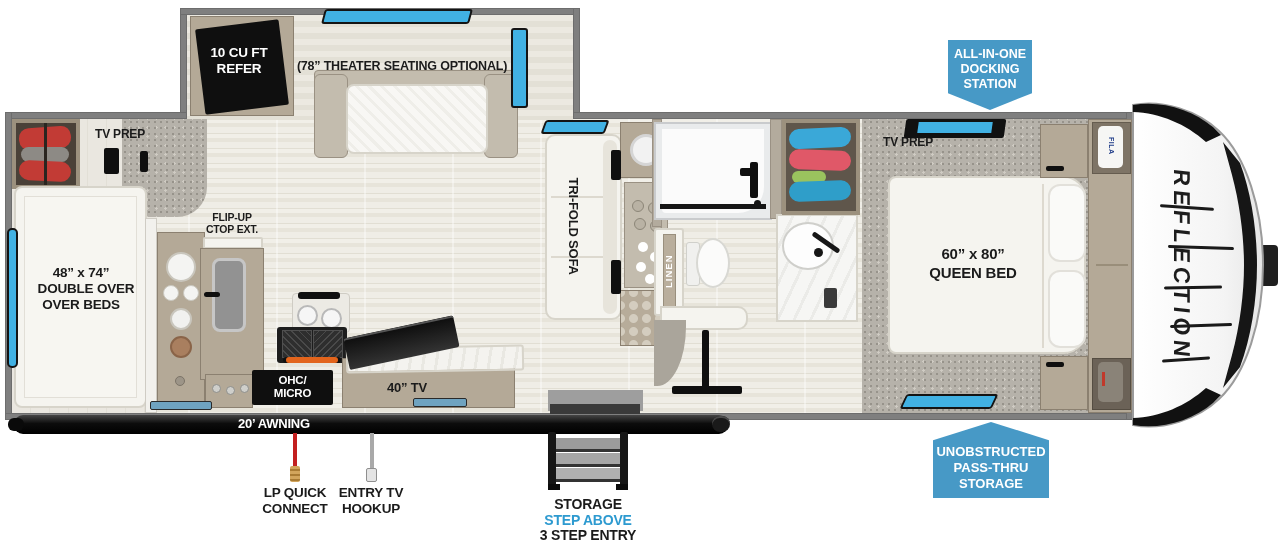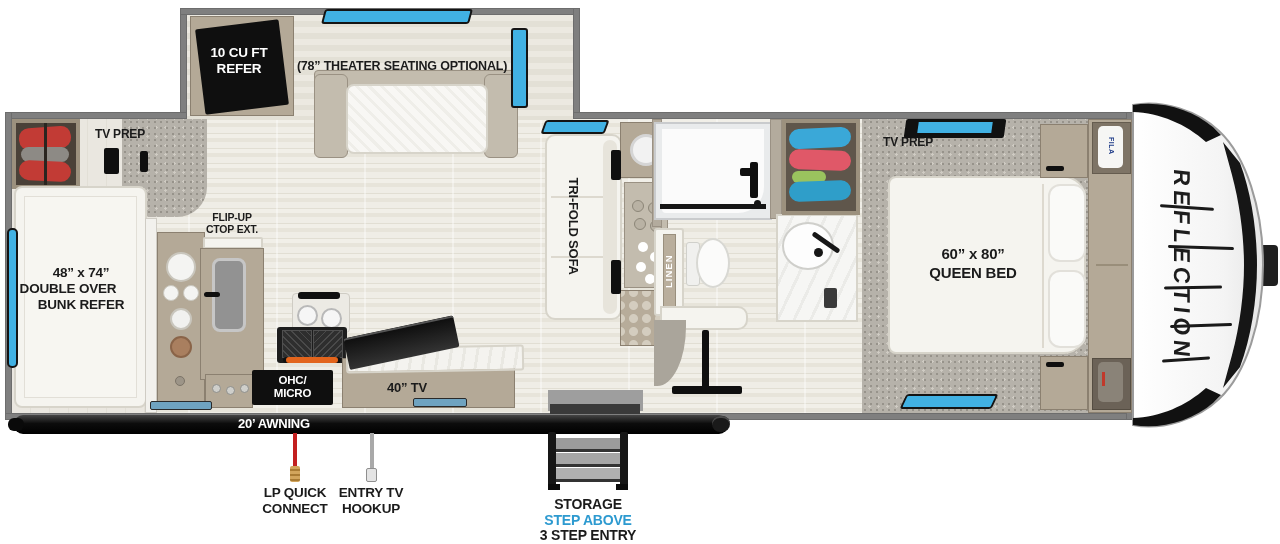--- a/index.html
+++ b/index.html
@@ -71,22 +71,22 @@
     <div class="abs" style="left:28px;top:0;width:3px;height:62px;background:#2a2520;"></div>
   </div>
   <div class="abs carpet" style="left:122px;top:119px;width:85px;height:98px;border-radius:0 0 30px 4px;"></div>
   <div class="lbl" style="left:88px;top:128px;width:64px;font-size:12px;">TV PREP</div>
   <div class="blackbox" style="left:104px;top:148px;width:15px;height:26px;"></div>
   <div class="blackbox" style="left:140px;top:151px;width:8px;height:21px;"></div>
   <div class="whitefurn" style="left:14px;top:186px;width:133px;height:222px;border-radius:8px;">
     <div class="abs" style="left:8px;top:8px;right:8px;bottom:8px;border:1px solid #e2dfd7;background:#f7f6f1;"></div>
   </div>
   <div class="lbl" style="left:21px;top:266px;width:120px;font-size:13.5px;">48” x 74”</div>
-  <div class="lbl" style="left:8px;top:282px;width:120px;font-size:13.5px;">DOUBLE OVER</div>
-  <div class="lbl" style="left:21px;top:298px;width:120px;font-size:13.5px;">BUNK REFER</div>
+  <div class="lbl" style="left:26px;top:282px;width:120px;font-size:13.5px;">DOUBLE OVER</div>
+  <div class="lbl" style="left:21px;top:298px;width:120px;font-size:13.5px;">OVER BEDS</div>
   <div class="win" style="left:7px;top:228px;width:11px;height:140px;border-radius:5px;"></div>
   <div class="abs" style="left:145px;top:218px;width:12px;height:195px;background:#f2f1ed;box-shadow:inset 0 0 0 1px #cfccc4;"></div>
 
   <div class="tan" style="left:157px;top:232px;width:48px;height:176px;"></div>
   <div class="circle" style="left:166px;top:252px;width:30px;height:30px;background:#f4f4f2;border:2px solid #c9c6bd;"></div>
   <div class="circle" style="left:163px;top:285px;width:16px;height:16px;background:#f4f4f2;border:1px solid #c9c6bd;"></div>
   <div class="circle" style="left:183px;top:285px;width:16px;height:16px;background:#f4f4f2;border:1px solid #c9c6bd;"></div>
   <div class="circle" style="left:170px;top:308px;width:22px;height:22px;background:#f1f1ef;border:2px solid #c9c6bd;"></div>
   <div class="circle" style="left:170px;top:336px;width:22px;height:22px;background:#a97f5f;border:2px solid #8a6448;"></div>
   <div class="circle" style="left:175px;top:376px;width:10px;height:10px;background:#9d9588;border:1px solid #7c7468;"></div>
@@ -224,20 +224,30 @@
     <path d="M13,375 C40,380 72,371 93,353 L101,345 L86,338 C66,356 40,367 13,368 Z" fill="#111111"></path>
     <path d="M103,92 L120,113 C131,142 137,180 137,215 C137,250 131,288 120,317 L103,338 L112,305 C120,275 124,243 124,215 C124,187 120,155 112,125 Z" fill="#161616"></path>
     <rect x="40" y="156" width="54" height="3" rx="1.5" fill="#1a1a1a" transform="rotate(4 67 157)"></rect>
     <rect x="48" y="196" width="66" height="3" rx="1.5" fill="#1a1a1a" transform="rotate(2 81 197)"></rect>
     <rect x="44" y="236" width="58" height="3" rx="1.5" fill="#1a1a1a" transform="rotate(-1 73 237)"></rect>
     <rect x="50" y="274" width="62" height="3" rx="1.5" fill="#1a1a1a" transform="rotate(-2 81 275)"></rect>
     <rect x="42" y="308" width="48" height="3" rx="1.5" fill="#1a1a1a" transform="rotate(-4 66 309)"></rect>
     <text transform="translate(60,215) rotate(90) skewX(-6)" text-anchor="middle" dominant-baseline="middle" font-family="Liberation Sans, sans-serif" font-size="23" font-weight="bold" letter-spacing="4.5" fill="#1d1d1d">REFLECTION</text>
   </svg>
 
+  <div class="badge" style="left:948px;top:40px;width:84px;height:70px;clip-path:polygon(0 0,100% 0,100% 76%,50% 100%,0 76%);font-size:12.5px;line-height:15px;padding-top:7px;box-sizing:border-box;">
+    <div>ALL-IN-ONE</div>
+    <div>DOCKING</div>
+    <div>STATION</div>
+  </div>
+  <div class="badge" style="left:933px;top:422px;width:116px;height:76px;clip-path:polygon(0 24%,50% 0,100% 24%,100% 100%,0 100%);font-size:13px;line-height:16px;padding-top:22px;box-sizing:border-box;">
+    <div>UNOBSTRUCTED</div>
+    <div>PASS-THRU</div>
+    <div>STORAGE</div>
+  </div>
 
   <div class="abs" style="left:14px;top:415px;width:714px;height:19px;background:linear-gradient(#454545,#0c0c0c 45%,#000);border-radius:9px;"></div>
   <div class="abs" style="left:8px;top:418px;width:16px;height:13px;background:#0a0a0a;border-radius:6px;"></div>
   <div class="abs" style="left:712px;top:416px;width:18px;height:16px;background:#1a1a1a;border-radius:8px;box-shadow:inset 0 2px 0 #4a4a4a;"></div>
   <div class="lbl wlbl" style="left:238px;top:417px;width:100px;font-size:13px;text-align:left;">20’ AWNING</div>
 
   <div class="abs" style="left:293px;top:433px;width:4px;height:35px;background:#c32020;"></div>
   <div class="abs" style="left:290px;top:466px;width:10px;height:16px;background:repeating-linear-gradient(180deg,#d2a55c 0 3px,#a97b33 3px 5px);border-radius:2px;"></div>
   <div class="lbl" style="left:245px;top:486px;width:100px;font-size:13.5px;">LP QUICK</div>
   <div class="lbl" style="left:245px;top:502px;width:100px;font-size:13.5px;">CONNECT</div>

